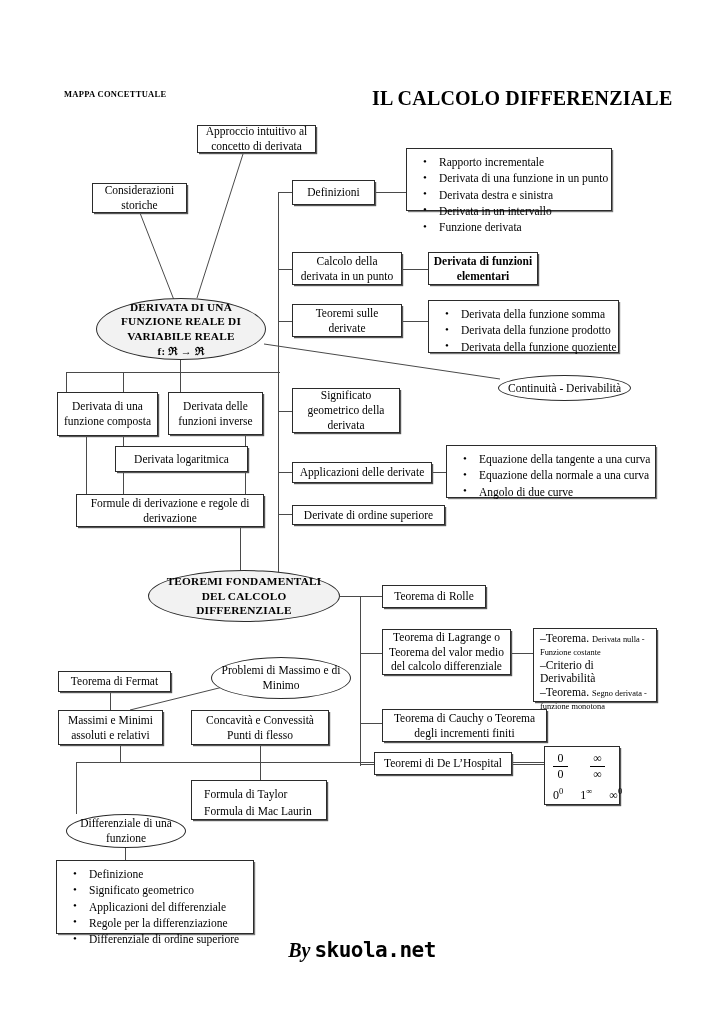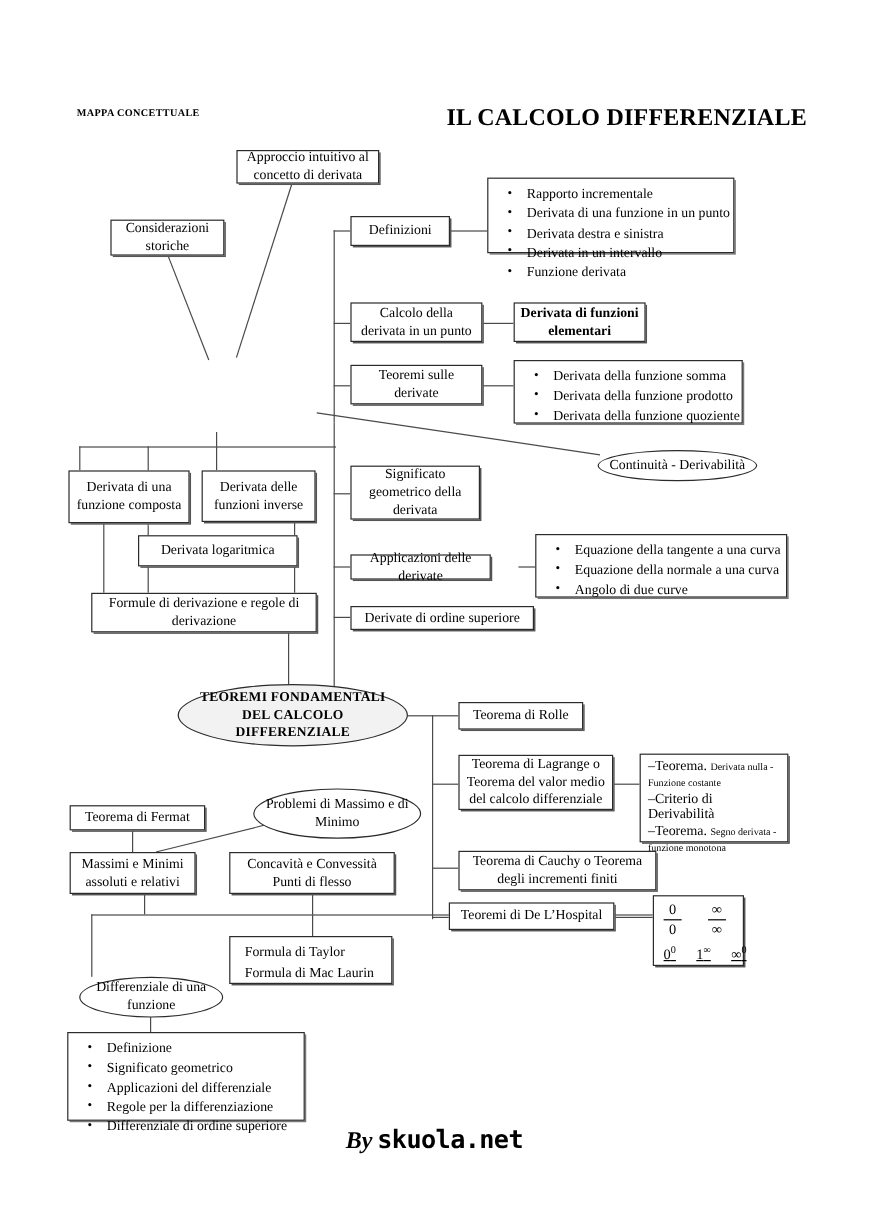--- a/index.html
+++ b/index.html
@@ -171,21 +171,20 @@
     border-top: 1px solid #000;
     width: 15px;
     margin: 1px auto;
   }
   .frac .den { display: block; }
   .pow-row {
     position: absolute;
     display: flex;
     gap: 17px;
     font-size: 12px;
-    text-decoration: underline;
   }
   .pow sup { font-size: 8.5px; }
 
   
   .footer {
     position: absolute;
     left: 0;
     top: 938px;
     width: 724px;
     text-align: center;
@@ -271,20 +270,28 @@
   </svg>
 
   <div class="node" style="left:197px; top:125px; width:119px; height:28px;">
     <span class="txt">Approccio intuitivo al concetto di derivata</span>
   </div>
 
   <div class="node" style="left:92px; top:183px; width:95px; height:30px;">
     <span class="txt">Considerazioni storiche</span>
   </div>
 
+  <div class="ellipse main" style="left:96px; top:298px; width:170px; height:62px;">
+    <span class="txt">
+      <span>DERIVATA DI UNA</span><br>
+      <span>FUNZIONE REALE DI</span><br>
+      <span>VARIABILE REALE</span><br>
+      <span style="font-size:11px;">f: ℜ → ℜ</span>
+    </span>
+  </div>
 
   <div class="node" style="left:292px; top:180px; width:83px; height:25px;">
     <span class="txt">Definizioni</span>
   </div>
 
   <div class="node listbox" style="left:406px; top:148px; width:206px; height:63px;">
     <ul>
       <li>Rapporto incrementale</li>
       <li>Derivata di una funzione in un punto</li>
       <li>Derivata destra e sinistra</li>
@@ -330,21 +337,21 @@
   </div>
 
   <div class="node" style="left:76px; top:494px; width:188px; height:33px;">
     <span class="txt">Formule di derivazione e regole di derivazione</span>
   </div>
 
   <div class="node" style="left:292px; top:388px; width:108px; height:45px;">
     <span class="txt">Significato geometrico della derivata</span>
   </div>
 
-  <div class="node" style="left:292px; top:462px; width:117px; height:21px;">
+  <div class="node" style="left:292px; top:462px; width:140px; height:21px;">
     <span class="txt">Applicazioni delle derivate</span>
   </div>
 
   <div class="node listbox" style="left:446px; top:445px; width:210px; height:53px;">
     <ul>
       <li>Equazione della tangente a una curva</li>
       <li>Equazione della normale a una curva</li>
       <li>Angolo di due curve</li>
     </ul>
   </div>

